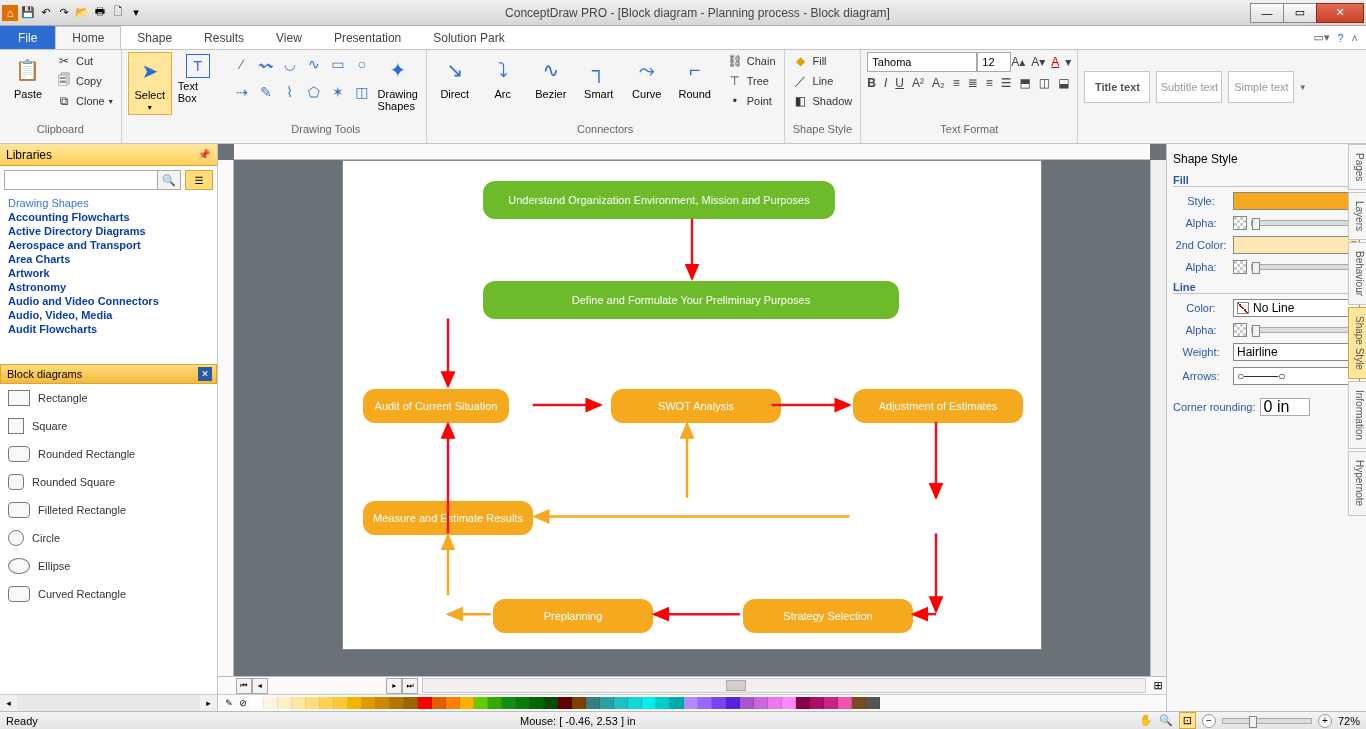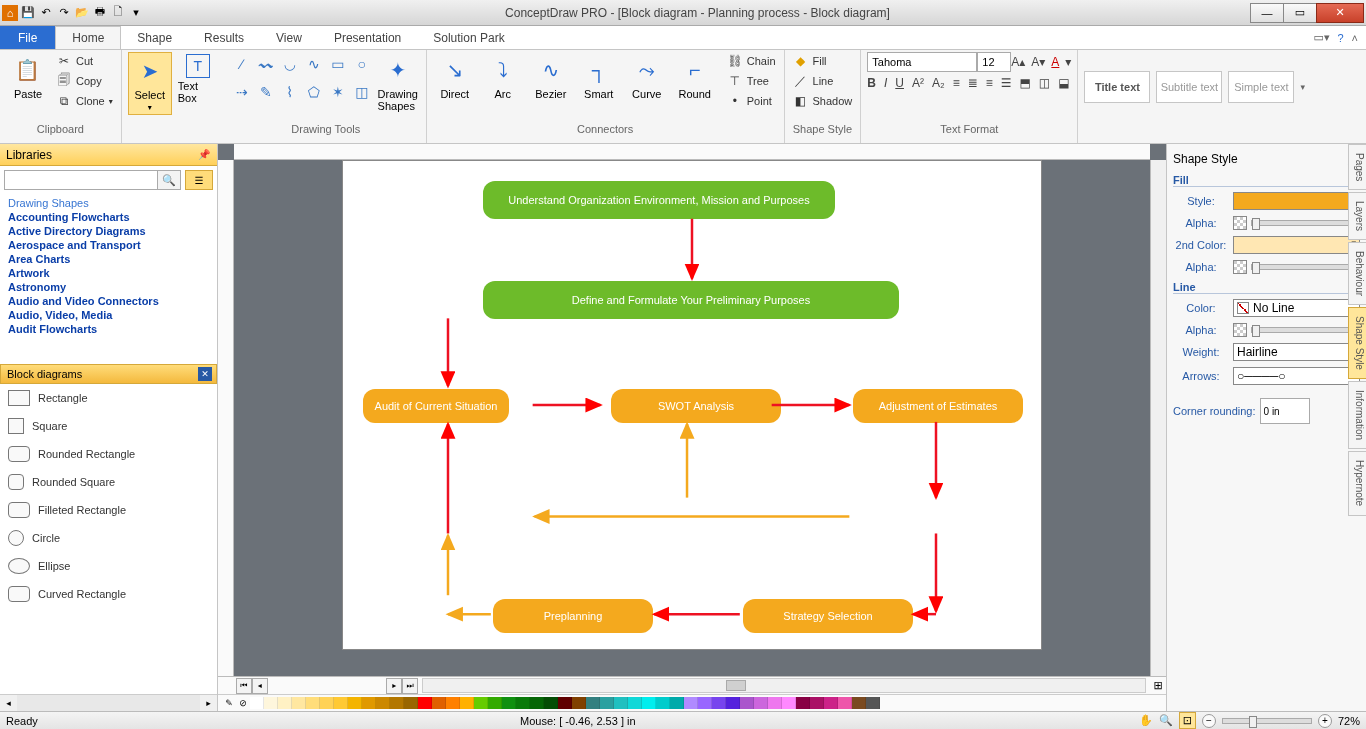--- a/index.html
+++ b/index.html
@@ -403,20 +403,21 @@
       <div class="rulerh"></div>
       <div class="rulerv"></div>
       <div class="vsb"></div>
       <div class="canvas-inner">
         <div class="page" id="page">
             <div class="blk green" style="left: 140px; top: 20px; width: 352px; height: 38px;">Understand Organization Environment, Mission and Purposes</div>
             <div class="blk green" style="left: 140px; top: 120px; width: 416px; height: 38px;">Define and Formulate Your Preliminary Purposes</div>
             <div class="blk orange" style="left: 20px; top: 228px; width: 146px; height: 34px;">Audit of Current Situation</div>
             <div class="blk orange" style="left: 268px; top: 228px; width: 170px; height: 34px;">SWOT Analysis</div>
             <div class="blk orange" style="left: 510px; top: 228px; width: 170px; height: 34px;">Adjustment of Estimates</div>
+            <div class="blk orange" style="left: 20px; top: 340px; width: 170px; height: 34px;">Measure and Estimate Results</div>
             <div class="blk orange" style="left: 150px; top: 438px; width: 160px; height: 34px;">Preplanning</div>
             <div class="blk orange" style="left: 400px; top: 438px; width: 170px; height: 34px;">Strategy Selection</div>
             <svg class="arrows" viewBox="0 0 700 490">
               <defs>
                 <marker id="ah0" markerWidth="8" markerHeight="8" refX="6" refY="3" orient="auto">
                   <path d="M0,0 L7,3 L0,6 Z" fill="red"></path>
                 </marker>
                 <marker id="ah1" markerWidth="8" markerHeight="8" refX="6" refY="3" orient="auto">
                   <path d="M0,0 L7,3 L0,6 Z" fill="#f4a91e"></path>
                 </marker>
@@ -552,21 +553,21 @@
         </div>
       </div>
     <div class="rp-row">
         <label>Arrows:</label>
         <div class="rp-sel">
           <span>○────○</span>
         </div>
       </div>
     <div class="rp-row" style="margin-top:10px;">
         <label style="width:auto;">Corner rounding:</label>
-        <input style="width: 50px; height: 26px; border: 1px solid rgb(170, 170, 170); font-size: 10px; padding: 7px 3px;" value="0 in">
+        <input style="width: 50px; height: 18px; border: 1px solid rgb(170, 170, 170); font-size: 16px; padding: 7px 3px;" value="0 in">
       </div>
   </div>
 </div>
 
 <div class="sidevtabs">
   <div class="vt">Pages</div>
   <div class="vt">Layers</div>
   <div class="vt">Behaviour</div>
   <div class="vt active">Shape Style</div>
   <div class="vt">Information</div>

